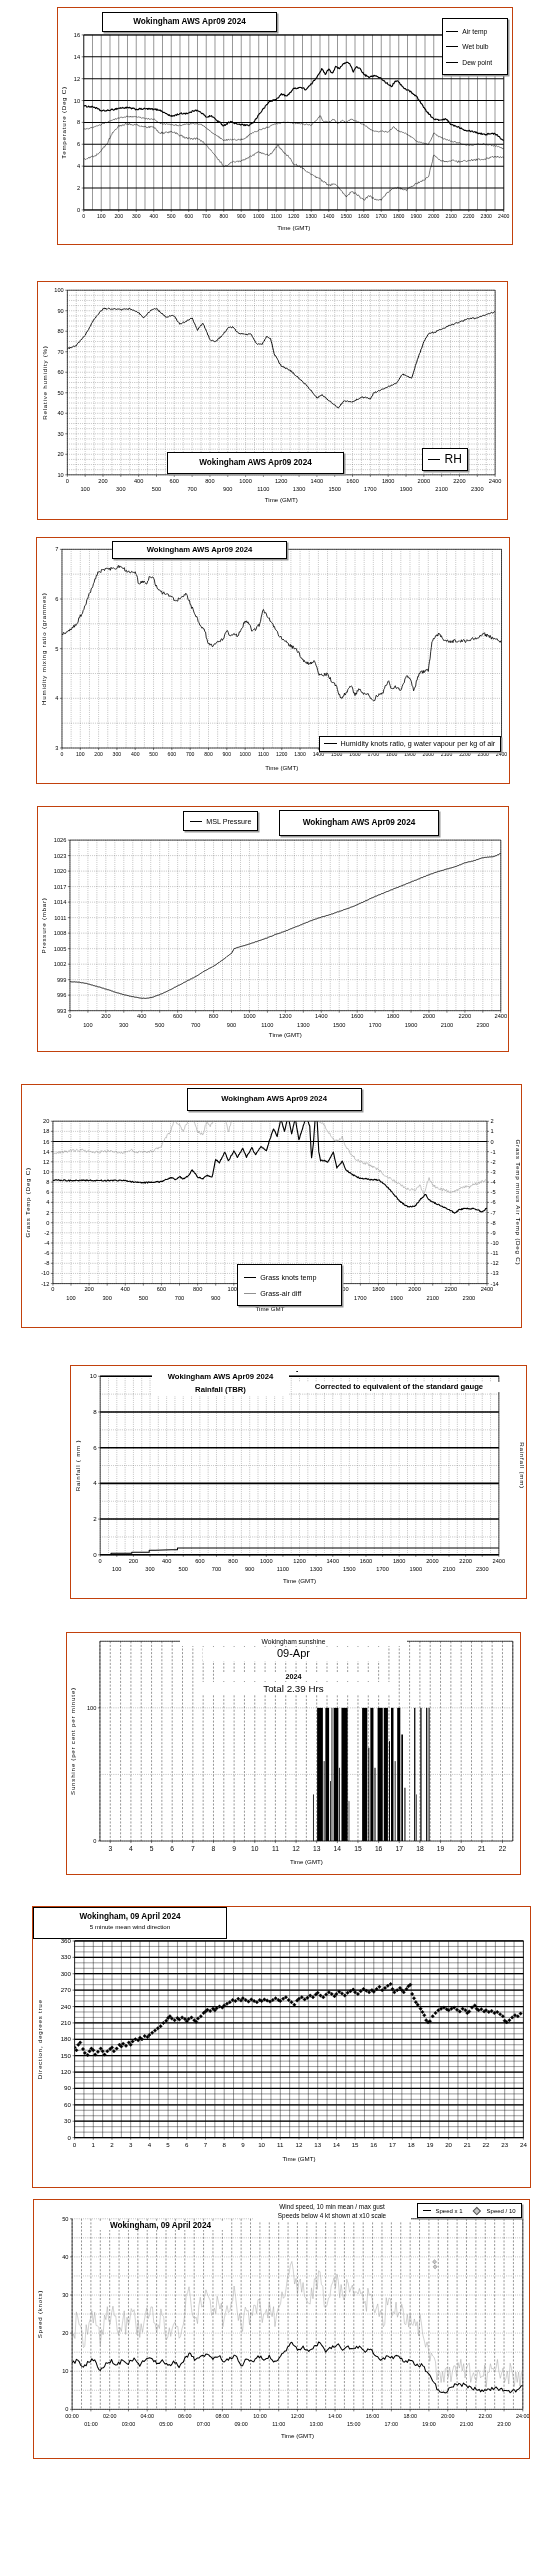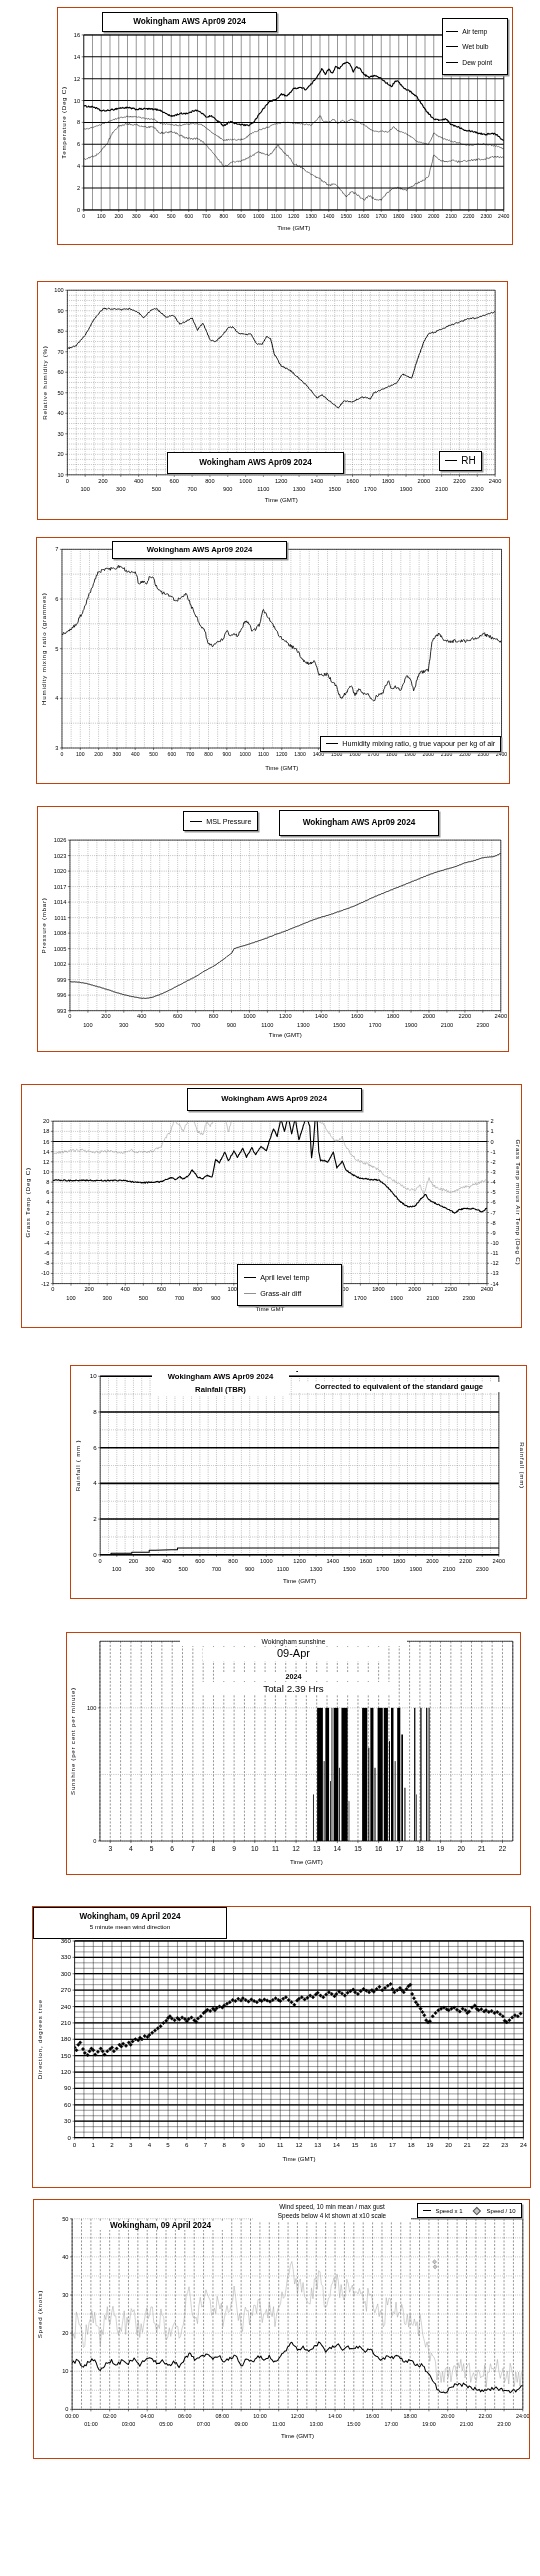--- a/index.html
+++ b/index.html
@@ -23,21 +23,21 @@
   #c5{left:20.6px;top:1084px;width:501px;height:244px}
   #c6{left:70px;top:1365px;width:457px;height:234px}
   #c7{left:66px;top:1632px;width:455px;height:243px}
   #c8{left:32px;top:1906px;width:499px;height:282px}
   #c9{left:33px;top:2199px;width:497px;height:260px}
   
   .t-c1{left:44px;top:4.1px;width:173px;height:17.5px;line-height:17.5px;font-size:8.2px}
   .l-c1{right:4.1px;top:10.3px;width:58px;padding:4.1px 3.1px}
   .l-c1 .it{height:15.5px;font-size:6.7px}
   .t-c2{left:129px;bottom:45px;width:175px;height:19.6px;line-height:19.6px;font-size:8.2px}
-  .l-c2{right:25px;bottom:48px;padding:3.6px 5.2px;font-size:10px}
+  .l-c2{right:39px;bottom:48px;padding:3.6px 5.2px;font-size:12px}
   .t-c3{left:75px;top:2.6px;width:173px;height:16.5px;line-height:16.5px;font-size:7.7px}
   .l-c3{right:8.2px;bottom:31px;padding:2.6px 4.6px;font-size:7.2px}
   .l-c4{left:145px;top:4.1px;padding:4.6px 5.7px;font-size:7.2px}
   .t-c4{left:241px;top:2.6px;width:158px;height:24px;line-height:24px;font-size:8.2px}
   .t-c5{left:165px;top:3.1px;width:173px;height:20.6px;line-height:20.6px;font-size:7.7px}
   .l-c5{left:215px;top:179px;width:91px;padding:4.1px 6.2px}
   .l-c5 .it{height:16px;font-size:7.2px}
   .t-c6a{left:81px;top:5.2px;width:137px;font-size:7.7px;font-weight:bold;line-height:12.4px}
   .t-c6b{left:225px;top:15.5px;width:206px;font-size:7.7px;font-weight:bold;line-height:10.3px}
   .dash-c6{left:221px;top:1px;width:10.3px;font-weight:bold;font-size:6.7px}
@@ -531,21 +531,21 @@
       <line x1="44" y1="118.5" x2="48" y2="118.5" stroke="#000" stroke-width="1"></line>
       <text x="41" y="122.5" text-anchor="end" font-size="11" fill="#000">6</text>
       <line x1="44" y1="22" x2="48" y2="22" stroke="#000" stroke-width="1"></line>
       <text x="41" y="26" text-anchor="end" font-size="11" fill="#000">7</text>
       <text x="0" y="0" text-anchor="middle" font-size="12" fill="#000" transform="translate(16,215) rotate(-90)" style="letter-spacing:1.5px">Humidity mixing ratio (grammes)</text>
     </svg>
   <div class="tbox t-c3">Wokingham AWS Apr09 2024</div>
   <div class="lbox l-c3">
     <div class="it">
         <i class="gl th"></i>
-        <span>Humidity mixing ratio, g true vapour per kg of air</span>
+        <span>Humidity knots ratio, g water vapour per kg of air</span>
       </div>
   </div>
 </div>
 
 <div class="chart" id="c4">
     <svg width="470" height="244" viewBox="0 0 912 473">
       <line x1="62" y1="64" x2="62" y2="395" stroke="#000" stroke-width="0.8" stroke-dasharray="1,2.6"></line>
       <line x1="79.41666666666666" y1="64" x2="79.41666666666666" y2="395" stroke="#000" stroke-width="0.8" stroke-dasharray="1,2.6"></line>
       <line x1="96.83333333333333" y1="64" x2="96.83333333333333" y2="395" stroke="#000" stroke-width="0.8" stroke-dasharray="1,2.6"></line>
       <line x1="114.25" y1="64" x2="114.25" y2="395" stroke="#000" stroke-width="0.8" stroke-dasharray="1,2.6"></line>
@@ -905,21 +905,21 @@
       <text x="909" y="93.6875" text-anchor="start" font-size="11" fill="#000">1</text>
       <line x1="902" y1="70" x2="906" y2="70" stroke="#000" stroke-width="1"></line>
       <text x="909" y="74" text-anchor="start" font-size="11" fill="#000">2</text>
       <text x="0" y="0" text-anchor="middle" font-size="12" fill="#000" transform="translate(16,227.5) rotate(-90)" style="letter-spacing:1.5px">Grass Temp (Deg C)</text>
       <text x="0" y="0" text-anchor="middle" font-size="12" fill="#000" transform="translate(958,227.5) rotate(90)" style="letter-spacing:1.5px">Grass Temp minus Air Temp (Deg C)</text>
     </svg>
   <div class="tbox t-c5">Wokingham AWS Apr09 2024</div>
   <div class="lbox l-c5">
     <div class="it">
         <i class="gl th"></i>
-        <span>April level temp</span>
+        <span>Grass knots temp</span>
       </div>
     <div class="it">
         <i class="gl tn gy"></i>
         <span>Grass-air diff</span>
       </div>
   </div>
 </div>
 
 <div class="chart" id="c6">
     <svg width="455" height="232" viewBox="0 0 883 451">

